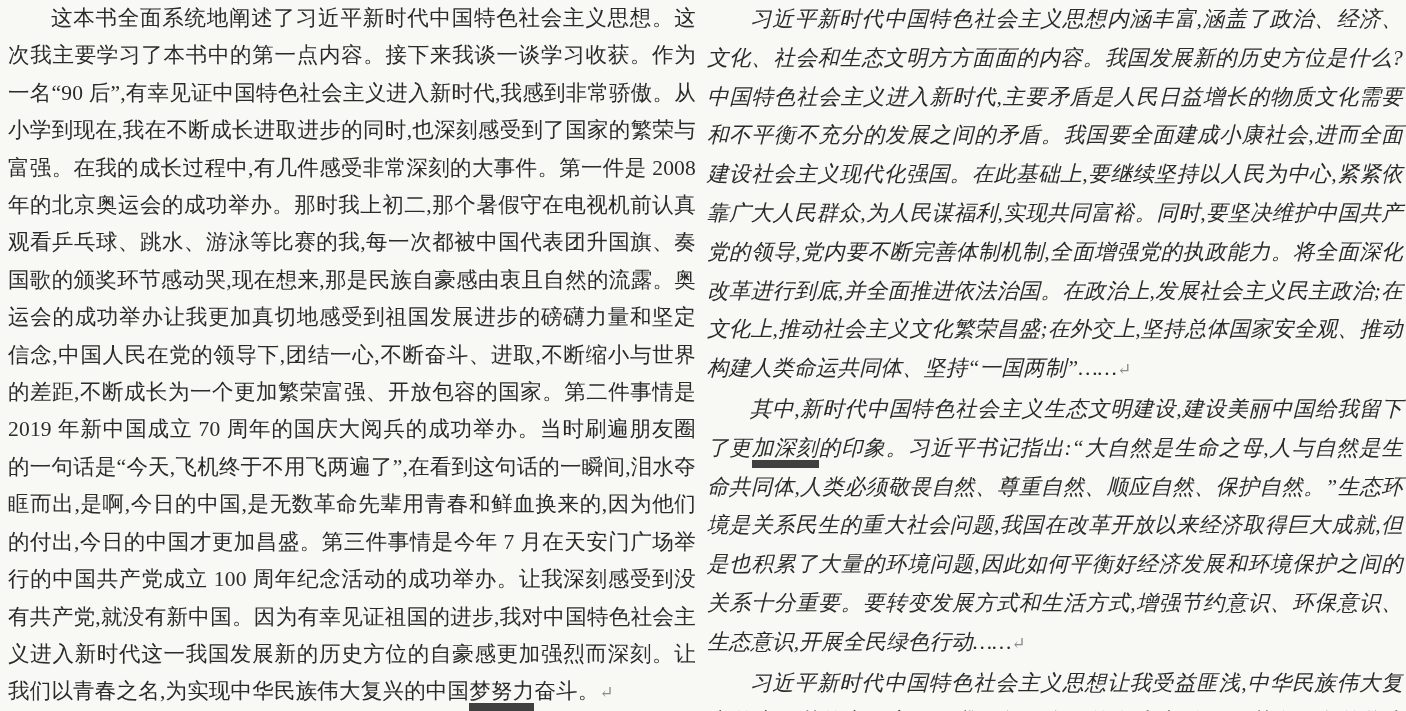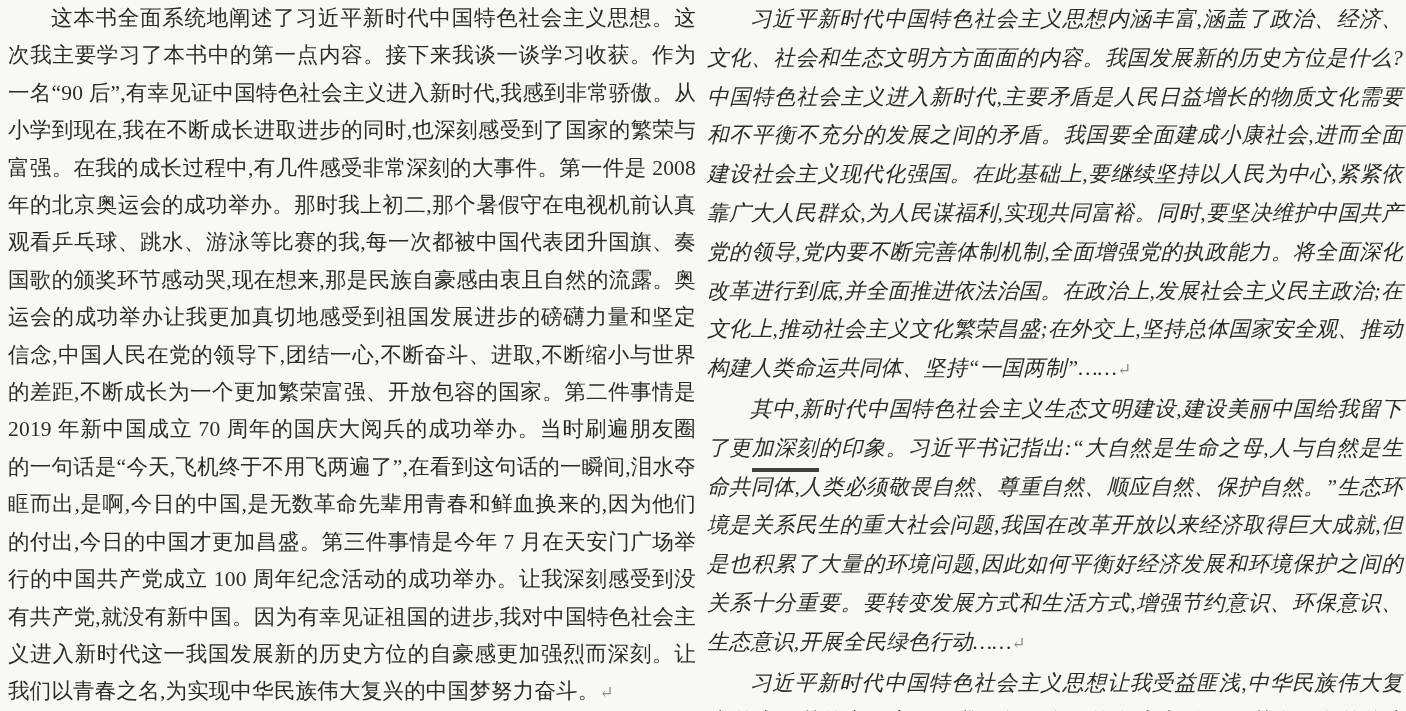--- a/index.html
+++ b/index.html
@@ -19,22 +19,22 @@
     font-size:21.5px;
     text-align:justify;
     text-justify:inter-ideograph;
     letter-spacing:0.2px;
   }
   .col-left .para{line-height:37.4px;}
   .col-right .para{line-height:38.8px;font-style:italic;}
   .para.indent{text-indent:2em;}
   .seg-normal{}
   .seg-blue-underline{
-    border-bottom:4px solid #404040;
-    padding-bottom:8px;
+    border-bottom:8px solid #404040;
+    padding-bottom:0px;
   }
   .seg-mark{
     color:#8b8b8b;
     font-size:0.78em;
   }
 </style>
 </head>
 <body>
 
 <div class="doc">

